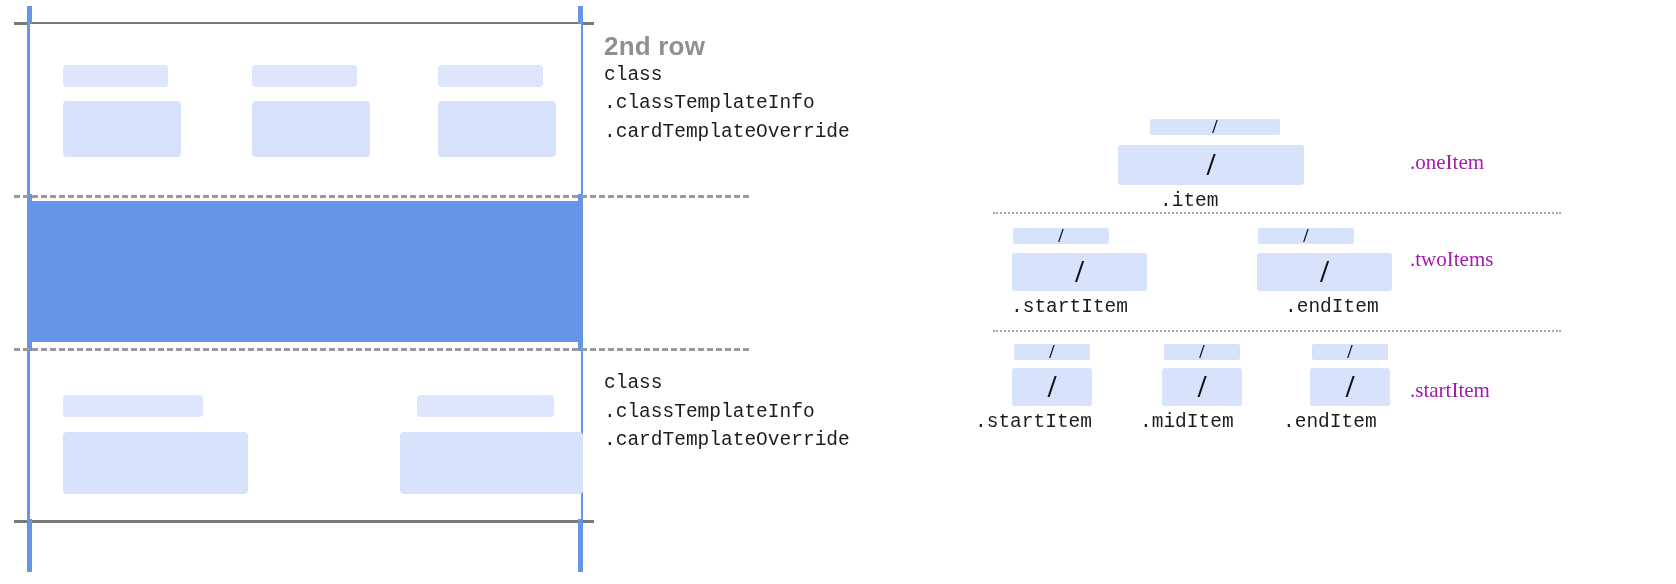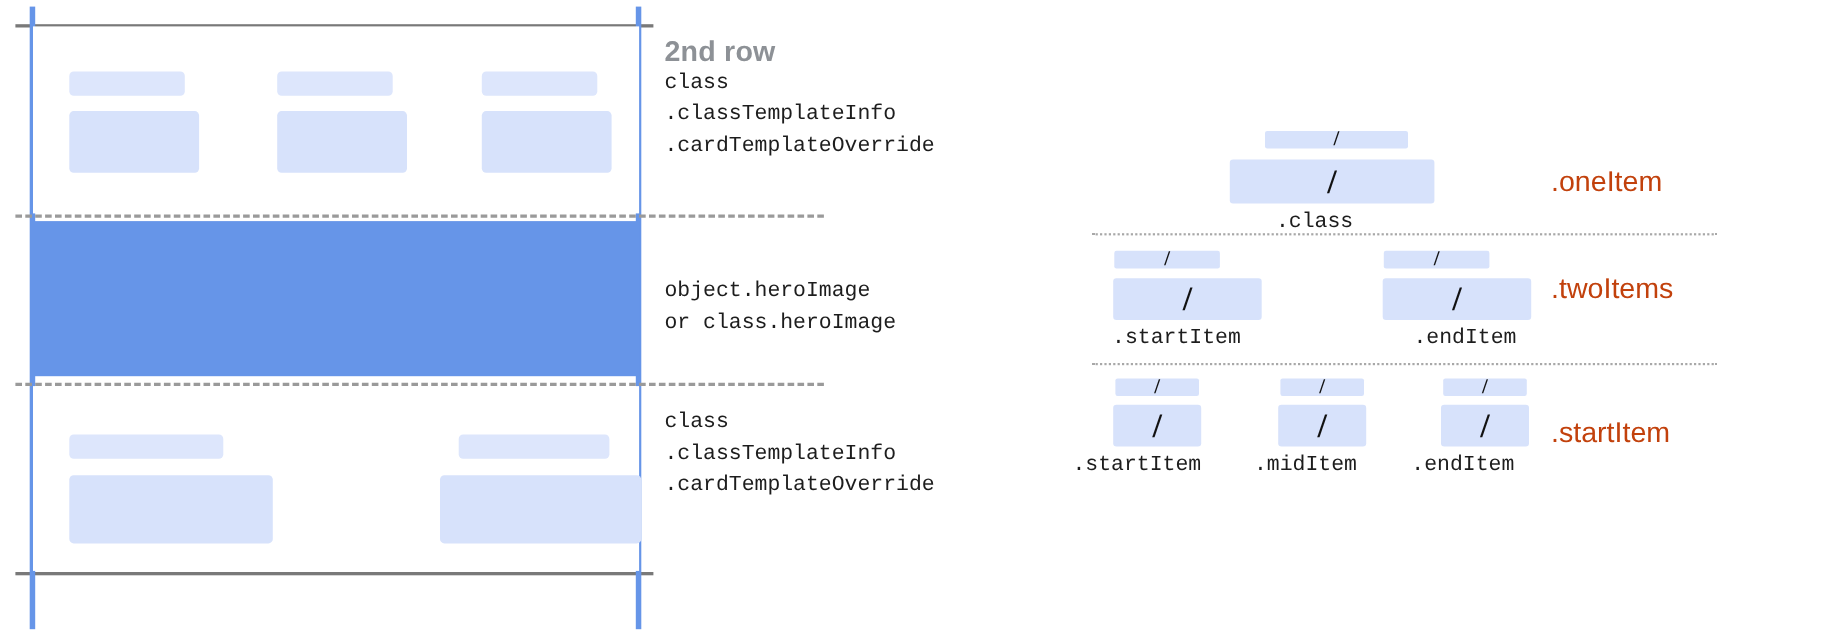--- a/index.html
+++ b/index.html
@@ -57,22 +57,22 @@
   .bar-lg{position:absolute;background:#d7e2fb;border-radius:3px;}
 
   .slash{position:absolute;left:0;top:0;width:100%;height:100%;
          display:flex;align-items:center;justify-content:center;
          font-family:"Liberation Serif",serif;color:#111;font-weight:bold;}
   .bar-sm .slash{font-size:19px;}
   .bar-lg .slash{font-size:31px;}
 
   .cap{position:absolute;font-family:"Liberation Mono",monospace;
        font-size:19.5px;color:#1d1d1d;white-space:pre;}
-  .rcap{position:absolute;font-family:Liberation Sans, sans-serif;
-        font-size:26px;color:#c2410c;white-space:pre;}
+  .rcap{position:absolute;font-family:Liberation Serif, serif;
+        font-size:21px;color:#a21caf;white-space:pre;}
 </style>
 </head>
 <body>
 
 <div class="stage">
 
   <div class="card-mock">
 
     <div class="hrule top"></div>
     <div class="hrule bottom"></div>
@@ -106,45 +106,41 @@
     </div>
   </div>
 
   <div class="ann blk-2ndrow">
     <div class="ann-title">2nd row</div>
     <div class="mono">class</div>
     <div class="mono">.classTemplateInfo</div>
     <div class="mono">.cardTemplateOverride</div>
   </div>
 
-  <div class="ann blk-hero">
-    <div class="mono">object.heroImage</div>
-    <div class="mono">or class.heroImage</div>
-  </div>
 
   <div class="ann blk-3rdrow">
     <div class="mono">class</div>
     <div class="mono">.classTemplateInfo</div>
     <div class="mono">.cardTemplateOverride</div>
   </div>
 
   <div class="right-panel">
 
     <div class="dotted dot1"></div>
     <div class="dotted dot2"></div>
 
     <div class="grp" style="left:0;top:110px;width:620px;height:100px;">
       <div class="slot" style="left:158px;top:0;width:186px;height:100px;">
         <div class="bar-sm" style="left:32px;top:9px;width:130px;">
           <span class="slash">/</span>
         </div>
         <div class="bar-lg" style="left:0;top:35px;width:186px;height:40px;">
           <span class="slash">/</span>
         </div>
-        <div class="cap" style="left:42px;top:80px;">.class</div>
+        <div class="cap" style="left:42px;top:80px;">.item</div>
       </div>
       <div class="rcap" style="left:450px;top:40px;">.oneItem</div>
     </div>
 
     <div class="grp" style="left:0;top:223px;width:620px;height:100px;">
       <div class="slot" style="left:52px;top:0;width:135px;height:100px;">
         <div class="bar-sm" style="left:1px;top:5px;width:96px;">
           <span class="slash">/</span>
         </div>
         <div class="bar-lg" style="left:0;top:30px;width:135px;height:38px;">

